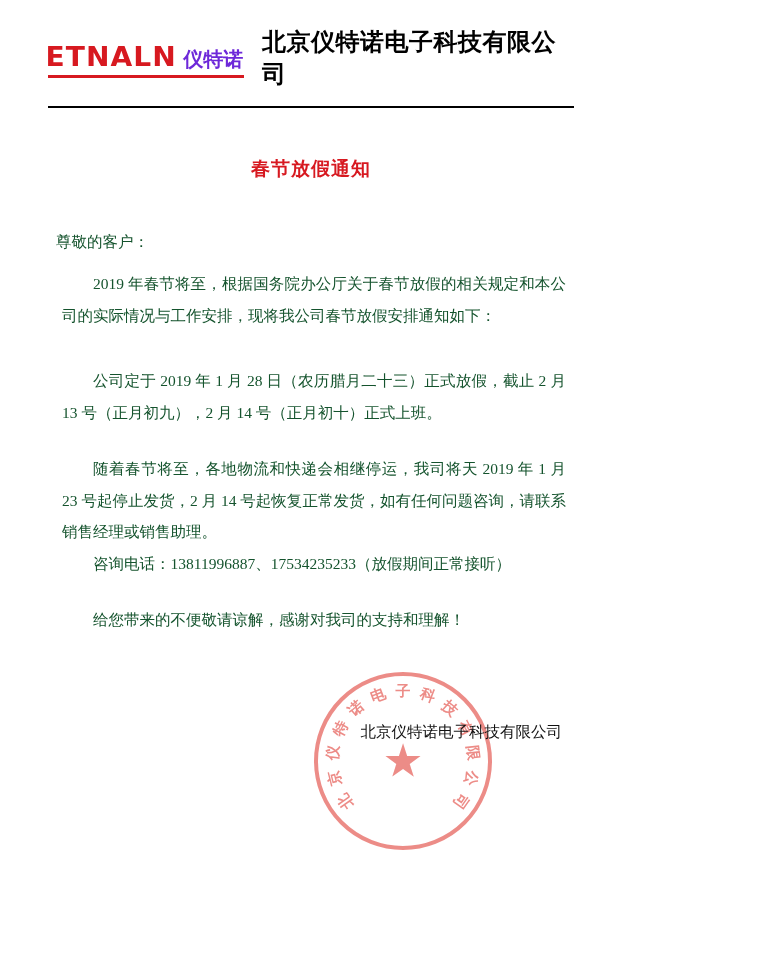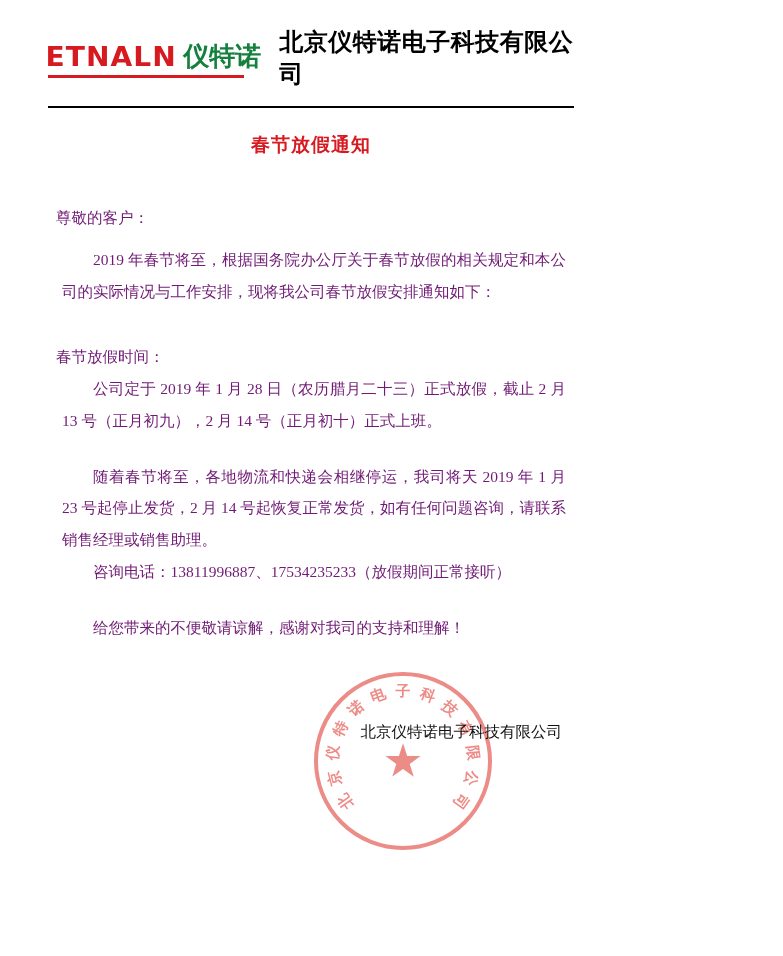--- a/index.html
+++ b/index.html
@@ -50,22 +50,22 @@
     font-size: 27px;
     letter-spacing: 1px;
     color: #d71920;
     line-height: 1;
     transform: scaleX(1.04);
   }
 
   .logo-cn {
     font-family: "DejaVu Sans", sans-serif;
     font-weight: bold;
-    font-size: 26px;
-    color: #15803d;
+    font-size: 20px;
+    color: #6d28d9;
     line-height: 1;
     padding-bottom: 1px;
   }
 
   .logo-underline {
     margin-top: 5px;
     width: 196px;
     height: 3px;
     background: #d71920;
   }
@@ -80,35 +80,35 @@
   }
 
   .header-rule {
     margin: 12px 48px 0 48px;
     height: 2px;
     background: #000000;
   }
 
   
   .doc-title {
-    margin-top: 24px;
+    margin-top: 48px;
     text-align: center;
     font-family: "DejaVu Sans", sans-serif;
     font-weight: bold;
     font-size: 19px;
     color: #d71920;
     letter-spacing: 1px;
   }
 
   
   .body-area {
     margin: 44px 56px 0 56px;
     font-size: 15.5px;
     line-height: 2.05;
-    color: #701a75;
+    color: #14532d;
   }
 
   .para {
     margin: 0;
     text-align: justify;
   }
 
   .indent {
     text-indent: 2em;
     margin-left: 6px;
@@ -211,21 +211,20 @@
   </div>
   <div class="header-rule"></div>
 
   <div class="doc-title">春节放假通知</div>
 
   <div class="body-area">
     <p class="para">尊敬的客户：</p>
     <div class="gap-sm"></div>
     <p class="para indent">2019 年春节将至，根据国务院办公厅关于春节放假的相关规定和本公司的实际情况与工作安排，现将我公司春节放假安排通知如下：</p>
     <div class="gap-lg"></div>
-    <p class="para">春节放假时间：</p>
     <p class="para indent">公司定于 2019 年 1 月 28 日（农历腊月二十三）正式放假，截止 2 月 13 号（正月初九），2 月 14 号（正月初十）正式上班。</p>
     <div class="gap-md"></div>
     <p class="para indent">随着春节将至，各地物流和快递会相继停运，我司将天 2019 年 1 月 23 号起停止发货，2 月 14 号起恢复正常发货，如有任何问题咨询，请联系销售经理或销售助理。</p>
     <p class="para indent">咨询电话：13811996887、17534235233（放假期间正常接听）</p>
     <div class="gap-md"></div>
     <p class="para indent">给您带来的不便敬请谅解，感谢对我司的支持和理解！</p>
     <div class="gap-md"></div>
   </div>
 
   <div class="sign-area">

